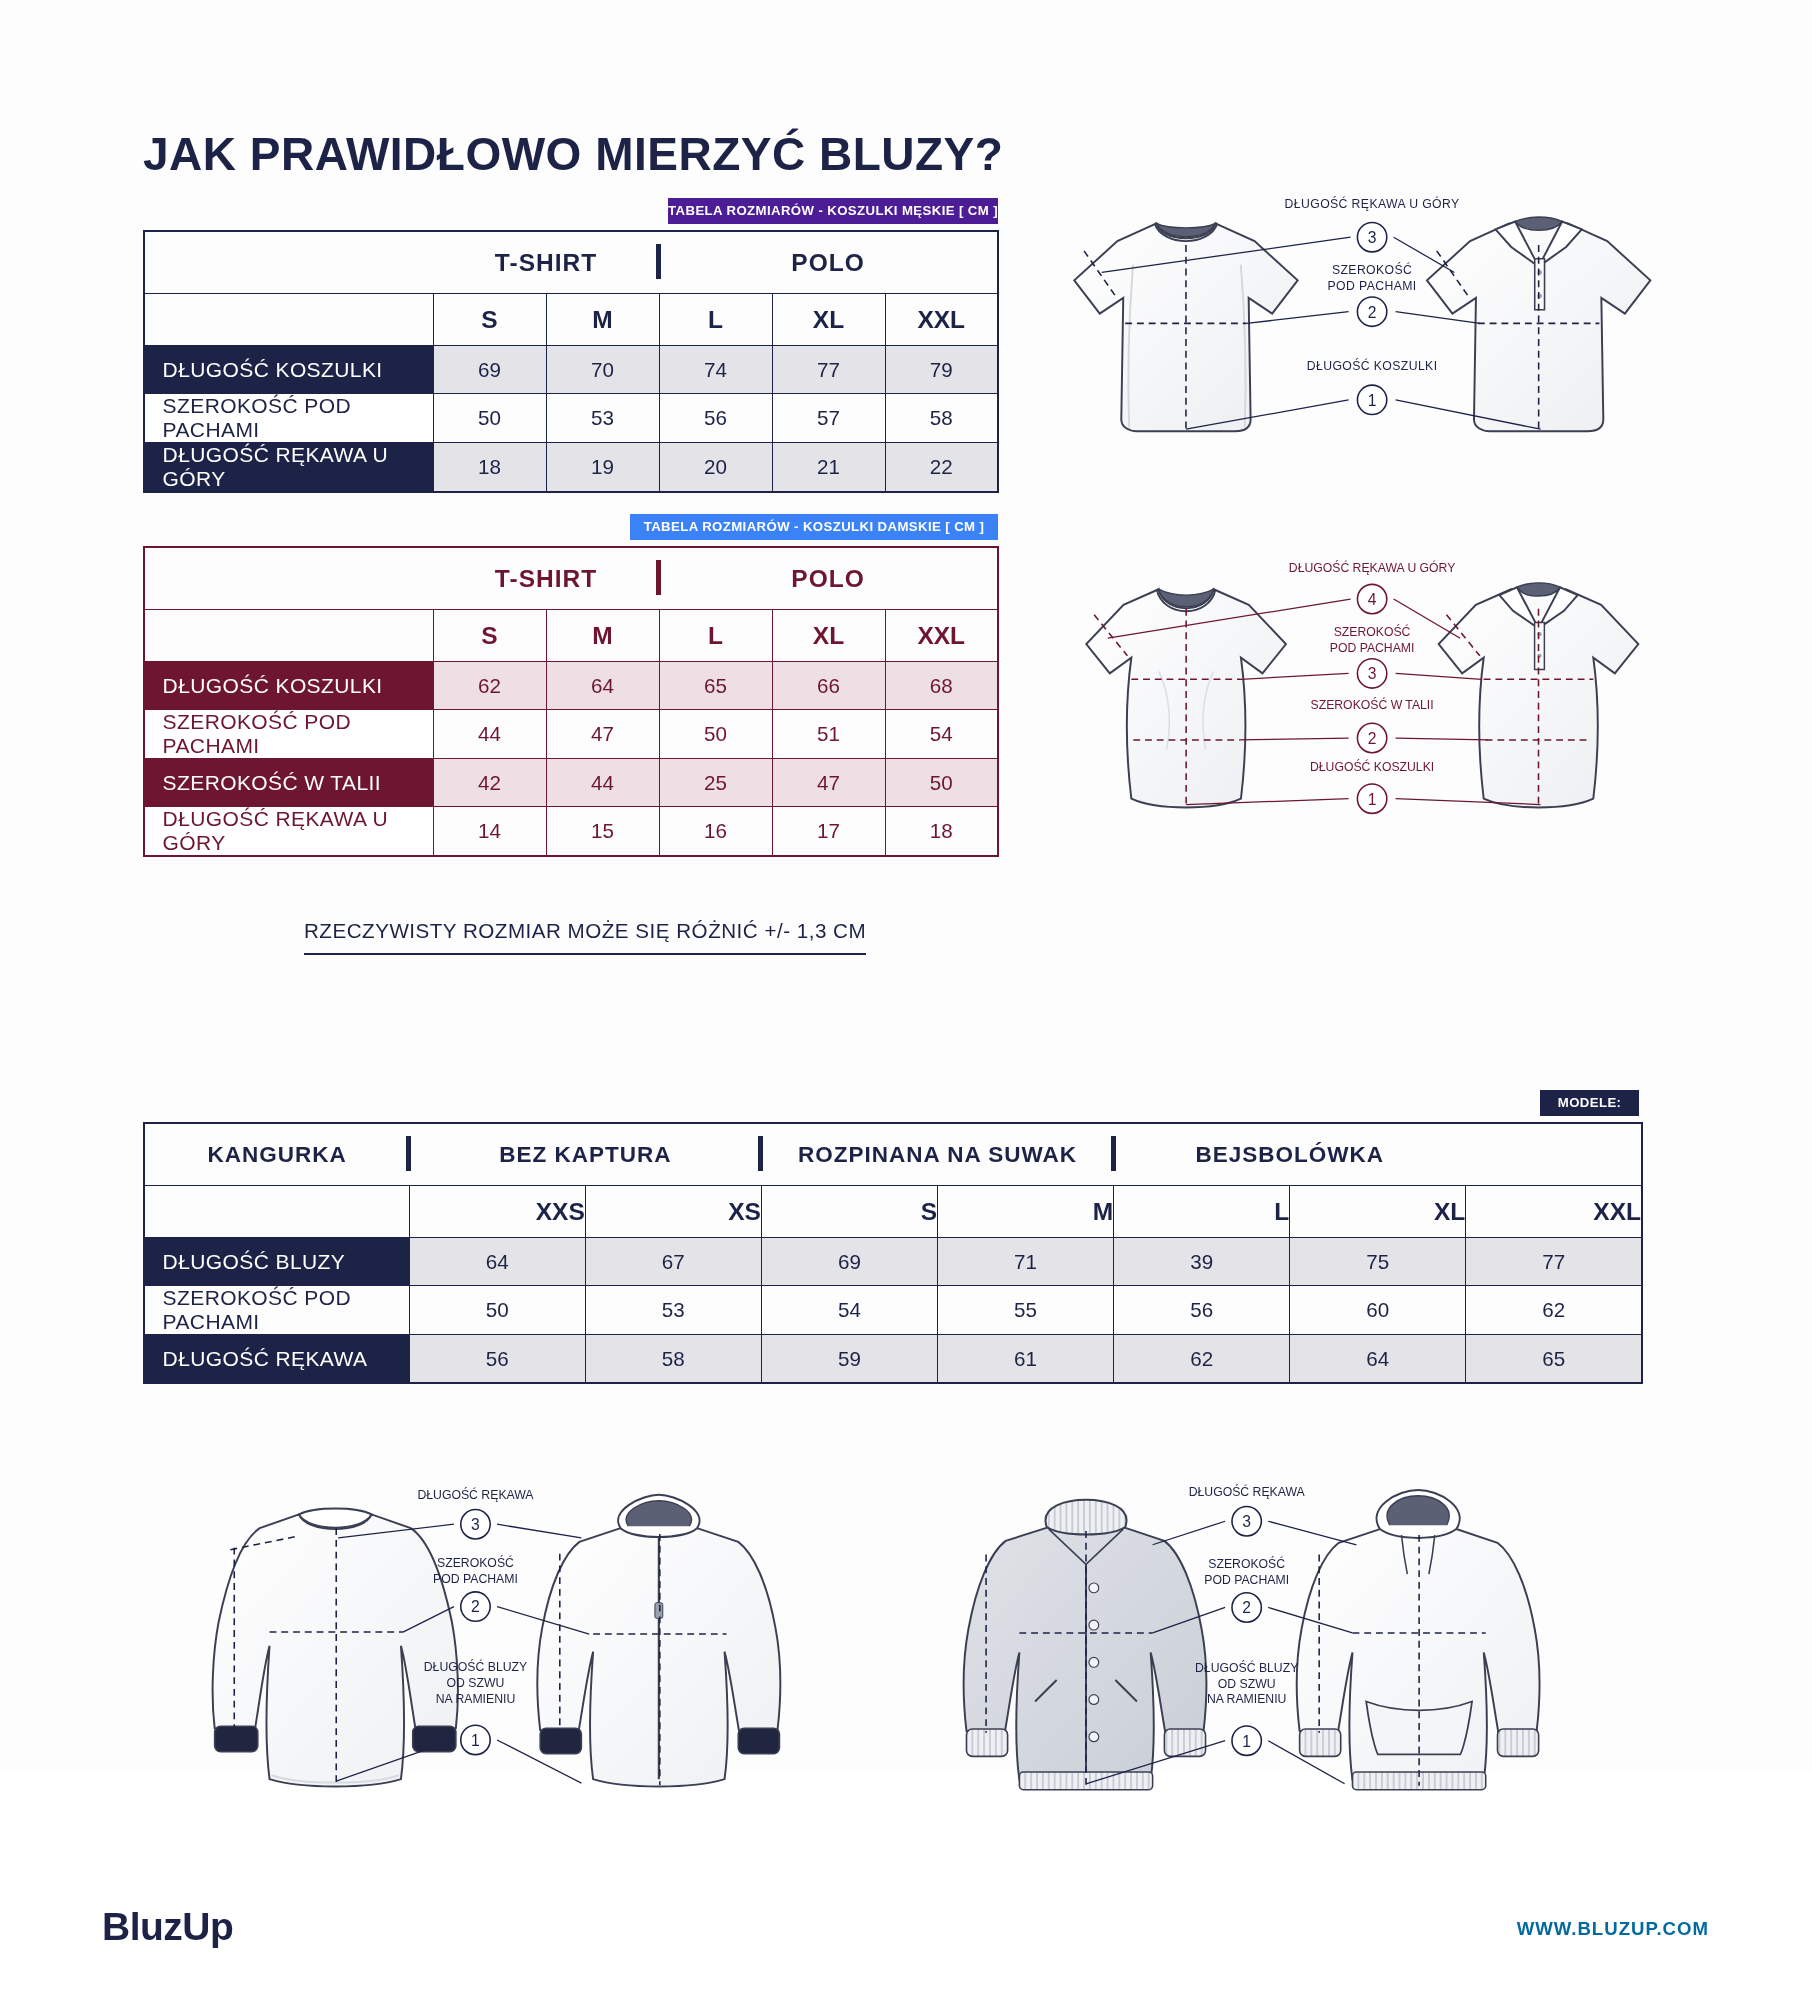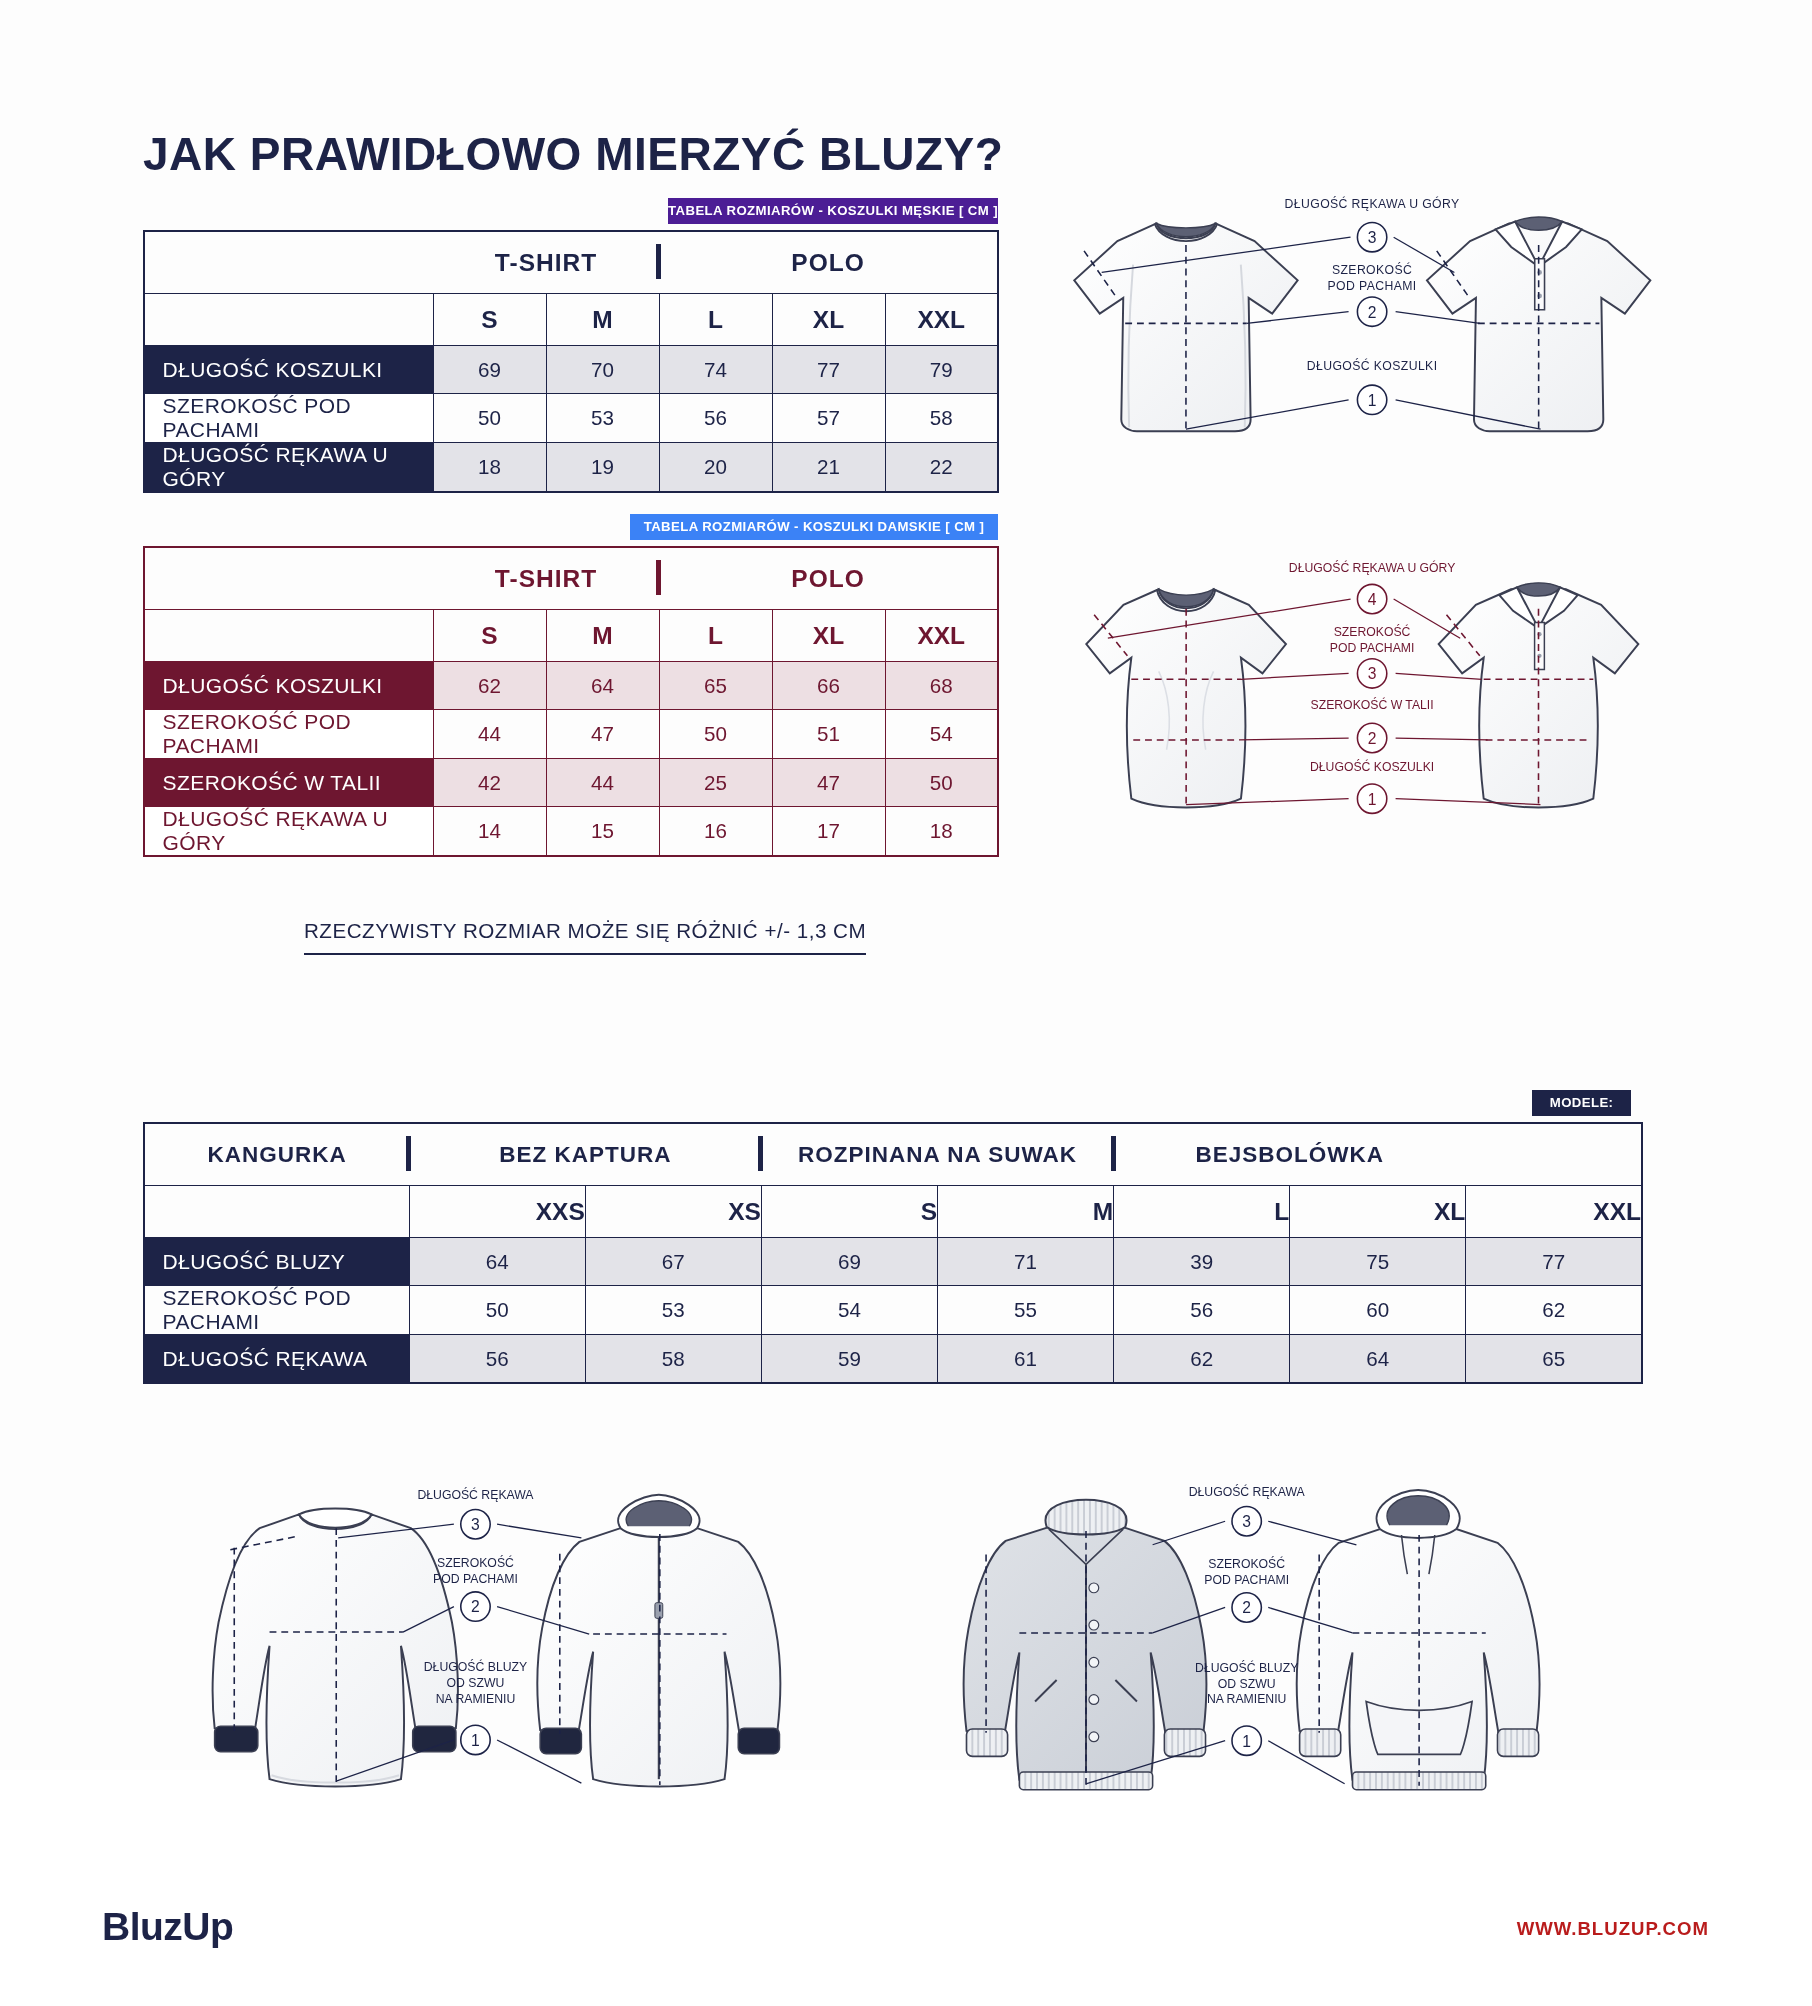--- a/index.html
+++ b/index.html
@@ -92,21 +92,21 @@
     font-size: 20.6px;
     letter-spacing: 0.5px;
     color: #1d2347;
     border-bottom: 2px solid #1d2347;
     padding-bottom: 9.8px;
     white-space: nowrap;
   }
 
   
   .hoodie-wrap { position: absolute; left: 143px; top: 1122px; width: 1500px; }
-  .hoodie-tag { background: #1d2347; right: 12px; top: -32px; height: 25.5px; padding: 0 17.6px; }
+  .hoodie-tag { background: #1d2347; right: 4px; top: -32px; height: 25.5px; padding: 0 17.6px; }
   table.hoodie { border: 2px solid #1d2347; width: 1500px; }
   table.hoodie td { border: 1px solid #1d2347; margin-left: 32px; }
   table.hoodie .modelrow td { height: 61px; font-size: 22.5px; font-weight: bold; letter-spacing: 1px; border-left: none; border-right: none; border-top: none;}
   table.hoodie .sizerow td { height: 51px; font-size: 24.5px; font-weight: bold; text-align: right; }
   table.hoodie .rowlabel { text-align: left; padding-left: 17.6px; font-size: 21px; letter-spacing: 0.4px; }
   .hoodie .shade { background: #e3e3e8; }
 
   
   .logo {
     position: absolute;
@@ -117,21 +117,21 @@
     letter-spacing: -0.5px;
     color: #1d2347;
   }
   .site {
     position: absolute;
     right: 103px;
     top: 1918px;
     font-size: 18.6px;
     font-weight: bold;
     letter-spacing: 1px;
-    color: #b91c1c;
+    color: #0369a1;
   }
 
   
   .illu { position: absolute; }
   .illu svg { display: block; }
 </style>
 </head>
 <body>
 
 <div class="page">

